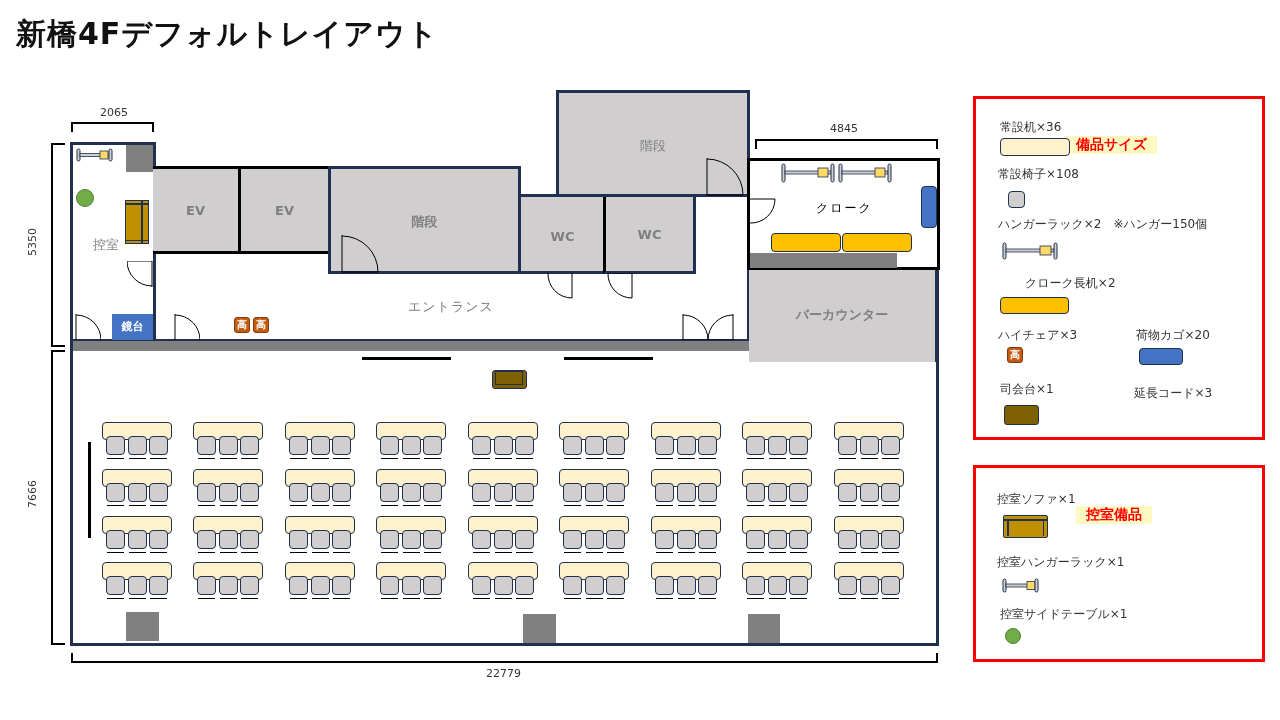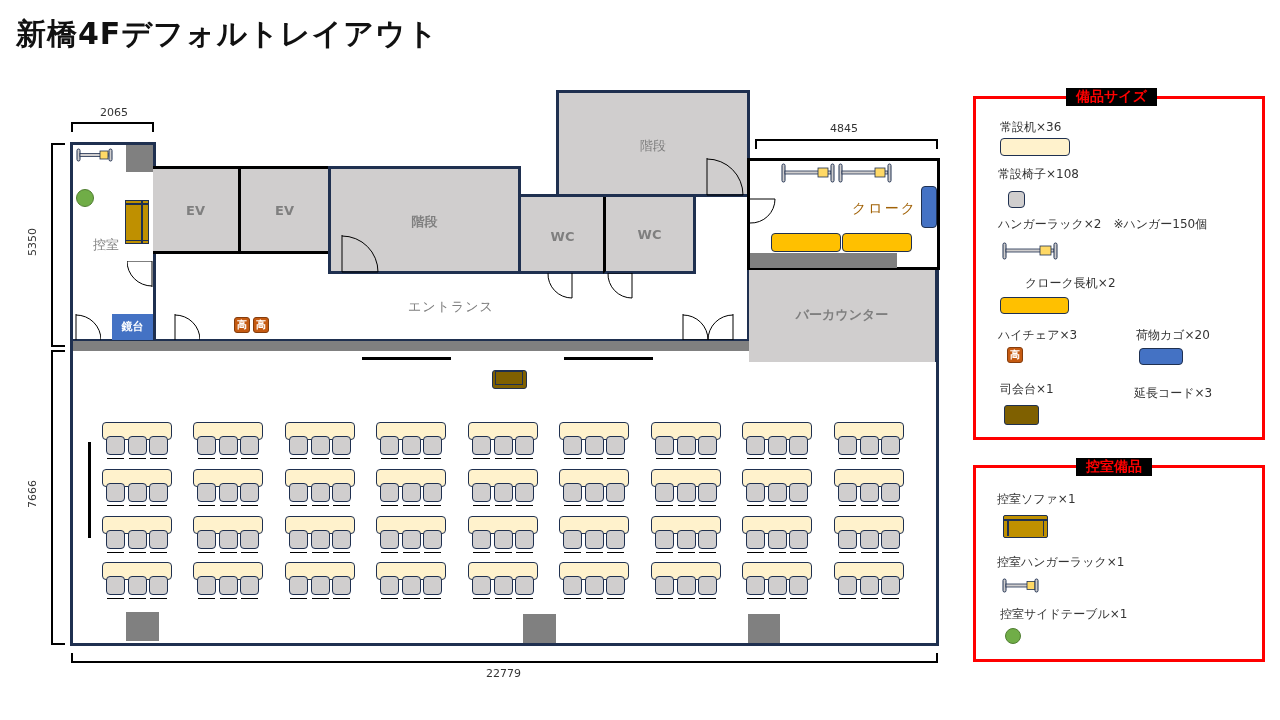--- a/index.html
+++ b/index.html
@@ -17,21 +17,21 @@
   .bracket-h { position: absolute; border: 2px solid #000; border-bottom: none; height: 10px; }
   .bracket-hb { position: absolute; border: 2px solid #000; border-top: none; height: 10px; }
   .bracket-v { position: absolute; border: 2px solid #000; border-right: none; width: 14px; }
   .door { position: absolute; width: 26px; height: 26px; }
   .door svg { width: 100%; height: 100%; display: block; }
   .table-unit { position: absolute; width: 70px; height: 38px; }
   .table-unit .desk { position: absolute; left: 0; top: 0; width: 70px; height: 18px; background: #fff2cc; border: 1.5px solid #1f3050; border-radius: 4px; }
   .table-unit .chair { position: absolute; top: 14px; width: 19px; height: 19px; background: #d0cece; border: 1.5px solid #1f3050; border-radius: 4px; }
   .table-unit .chair::after { content: ""; position: absolute; left: 0; right: 0; bottom: -5px; height: 1.5px; background: #000; }
   .legend-box { position: absolute; border: 3px solid #ff0000; }
-  .legend-title { position: absolute; background: #000000; color: #ff0000; font-weight: bold; font-size: 14px; padding: 0 10px; }
+  .legend-title { position: absolute; background: #fef9c3; color: #ff0000; font-weight: bold; font-size: 14px; padding: 0 10px; margin-top: 48px; }
   .legend-text { position: absolute; font-size: 12px; color: #333; white-space: nowrap; }
   .sw { position: absolute; border: 1.5px solid #1f3050; border-radius: 3px; }
   .rack { position: absolute; }
   .high-chair { position: absolute; width: 16px; height: 16px; background: #c55a11; border: 1.5px solid #843c0c; border-radius: 3px; color: #fff; font-size: 10px; font-weight: bold; text-align: center; line-height: 13px; }
 </style>
 </head>
 <body>
 
 <div class="abs title">新橋4Fデフォルトレイアウト</div>
 
@@ -135,21 +135,21 @@
     </svg>
 </div>
 
 <div class="door" style="left:682px;top:314px;width:52px;">
   <svg viewBox="0 0 52 26">
       <path d="M1 0 L1 26 M51 0 L51 26 M1 1 A25 25 0 0 1 26 26 M51 1 A25 25 0 0 0 26 26 M1 26 L51 26" fill="none" stroke="#000" stroke-width="1"></path>
     </svg>
 </div>
 
 <div class="abs" style="left:747px;top:158px;width:193px;height:112px;border:3px solid #000;background:#fff;"></div>
-<div class="abs" style="left:852px;top:200px;font-size:14px;color:#a16207;letter-spacing:2px;">クローク</div>
+<div class="abs" style="left:816px;top:200px;font-size:12px;color:#000000;letter-spacing:2px;">クローク</div>
 <div class="door" style="left:750px;top:198px;">
   <svg viewBox="0 0 26 26">
       <path d="M0 1 L25 1 M25 1 A24 24 0 0 1 0 25" fill="none" stroke="#000" stroke-width="1"></path>
     </svg>
 </div>
 <svg class="rack" style="left:781px;top:163px;" width="54" height="20">
   <rect x="1" y="1" width="3" height="18" rx="1.5" fill="#d0cece" stroke="#1f3050"></rect>
   <rect x="4" y="8" width="46" height="3" fill="#d0cece" stroke="#1f3050" stroke-width="0.8"></rect>
   <rect x="37" y="5" width="10" height="9" fill="#ffd966" stroke="#1f3050" stroke-width="0.8"></rect>
   <rect x="50" y="1" width="3" height="18" rx="1.5" fill="#d0cece" stroke="#1f3050"></rect>

